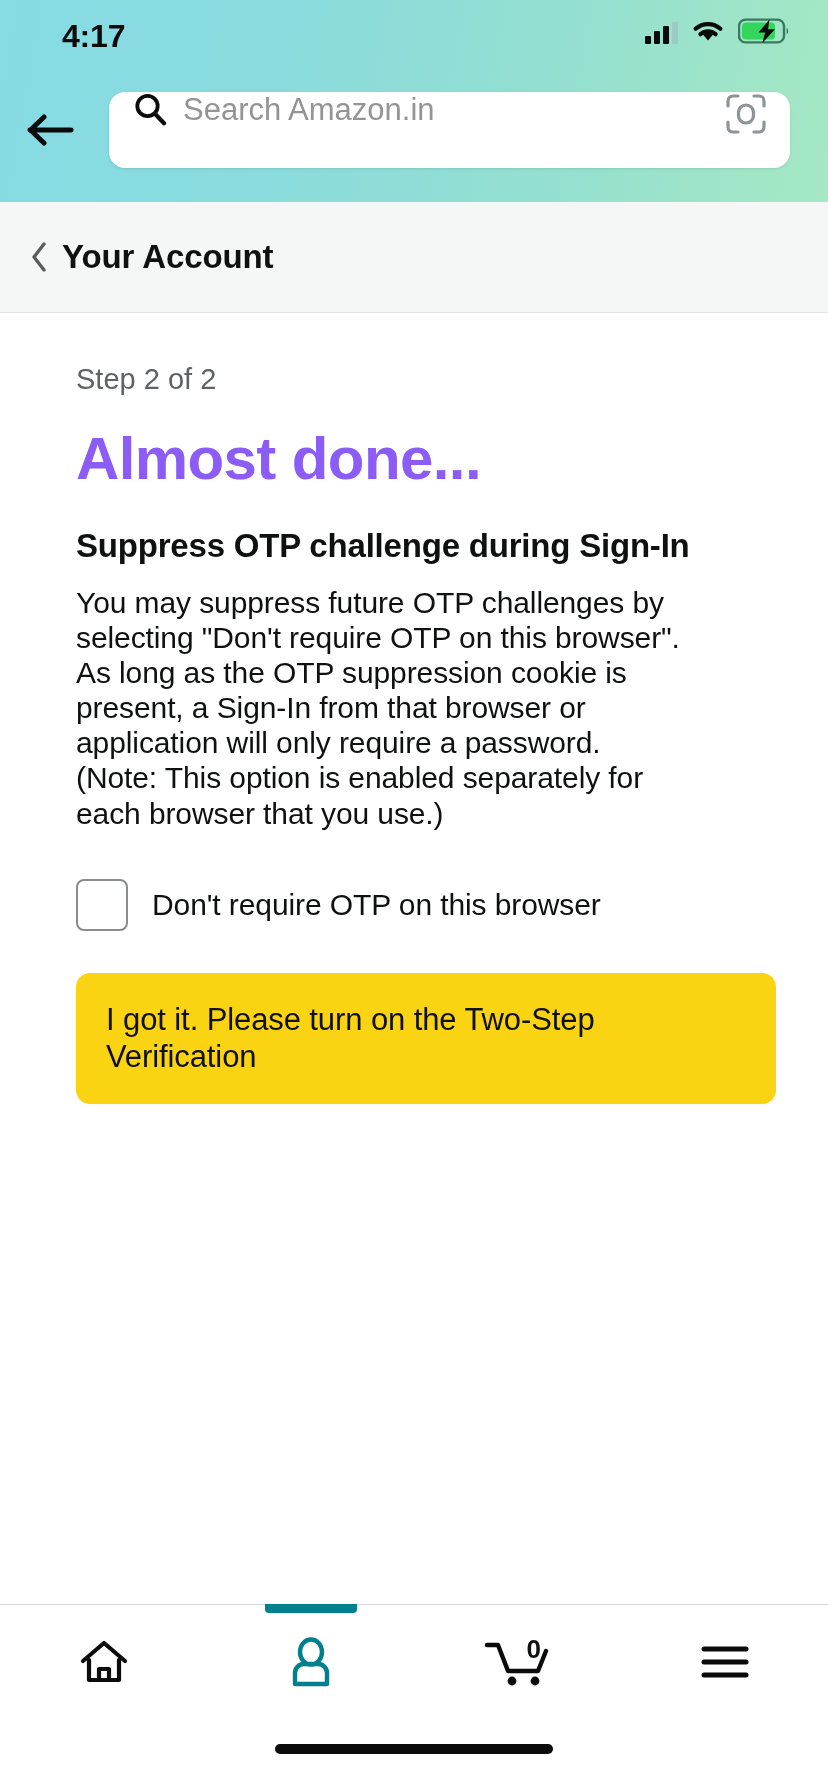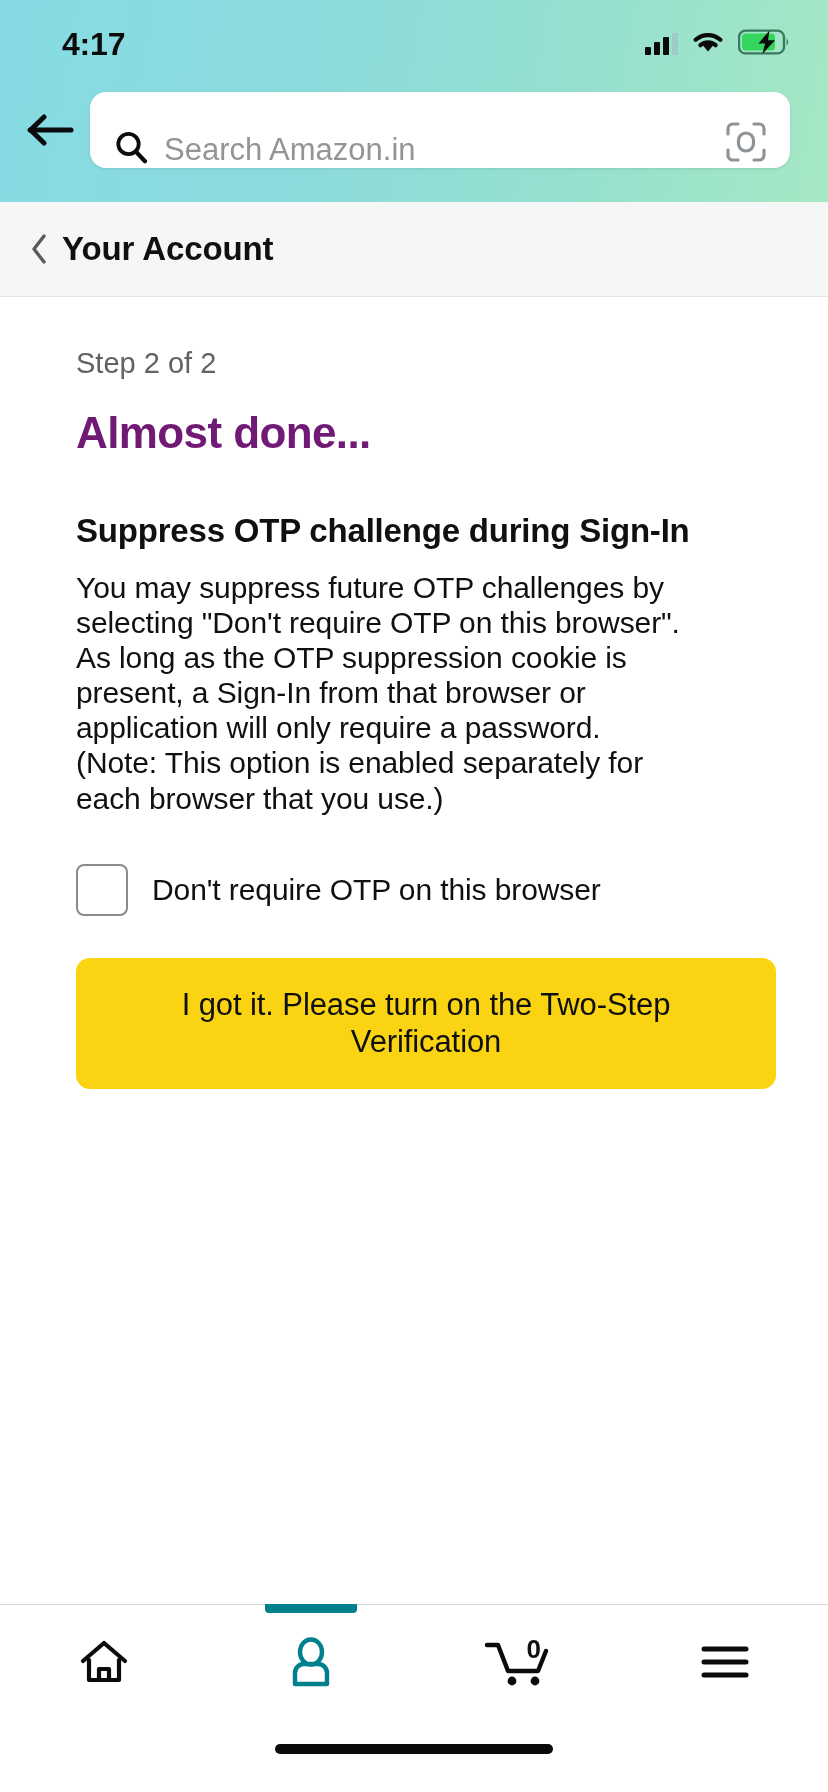--- a/index.html
+++ b/index.html
@@ -28,21 +28,21 @@
     padding: 0;
     flex: 0 0 auto;
     height: 202px;
     position: relative;
   }
 
   
   .statusbar {
     height: 70px;
     display: flex;
-    align-items: center;
+    align-items: flex-start;
     justify-content: space-between;
     padding: 18px 38px 0 62px;
   }
   .status-time {
     font-size: 32px;
     font-weight: 700;
     color: #0b0b0b;
     letter-spacing: -0.2px;
     font-family: "Liberation Sans", sans-serif;
   }
@@ -76,37 +76,38 @@
     justify-content: center;
     flex: 0 0 auto;
     cursor: pointer;
   }
   .searchbar {
     flex: 1 1 auto;
     height: 76px;
     background: #ffffff;
     border-radius: 16px;
     display: flex;
-    align-items: flex-end;
+    align-items: flex-start;
     padding: 0 22px 0 24px;
     gap: 16px;
     box-shadow: 0 1px 3px rgba(0,0,0,0.10);
+    margin-left: 19px;
   }
   .search-placeholder {
     flex: 1 1 auto;
     font-size: 31px;
     color: #949494;
     font-family: "Liberation Sans", sans-serif;
     white-space: nowrap;
     overflow: hidden;
   }
 
   
   .subheader {
-    height: 95px;
+    height: 111px;
     background: #f5f6f6;
     border-bottom: 1px solid #e3e4e6;
     display: flex;
     align-items: center;
     padding: 12px 30px;
     gap: 14px;
     flex: 0 0 auto;
   }
   .subheader-chevron {
     color: #5c5c5c;
@@ -131,25 +132,25 @@
     overflow: hidden;
   }
 
   .step-label {
     font-size: 29px;
     color: #5f6365;
     margin-bottom: 28px;
     font-family: "Liberation Sans", sans-serif;
   }
   .page-title {
-    font-size: 44px;
+    font-size: 60px;
     font-weight: 700;
-    color: #701a75;
+    color: #8b5cf6;
     letter-spacing: -0.6px;
-    margin-bottom: 54px;
+    margin-bottom: 34px;
   }
   .section-title {
     font-size: 33px;
     font-weight: 700;
     color: #0f1111;
     margin-bottom: 20px;
     letter-spacing: -0.2px;
   }
   .section-body {
     font-size: 30px;
@@ -187,21 +188,21 @@
   .cta-button {
     width: 100%;
     background: #fad312;
     border: none;
     border-radius: 14px;
     padding: 28px 30px;
     font-size: 31px;
     color: #0f1111;
     font-family: "Liberation Sans", sans-serif;
     line-height: 1.22;
-    text-align: center;
+    text-align: left;
     cursor: pointer;
     letter-spacing: -0.1px;
     min-height: 122px;
   }
 
   
   .bottom-nav {
     flex: 0 0 auto;
     height: 118px;
     background: #ffffff;

